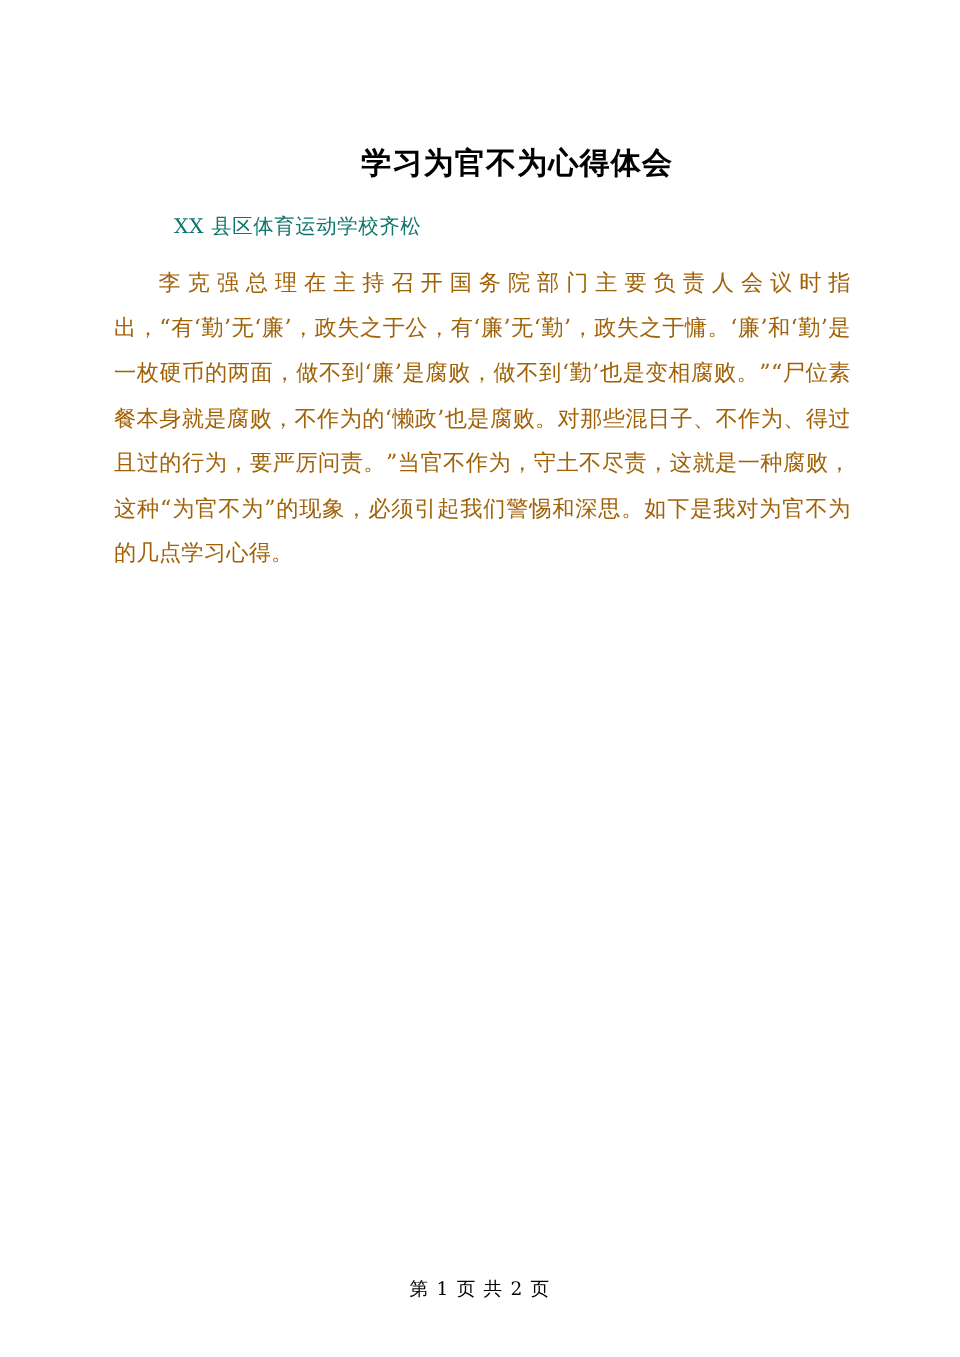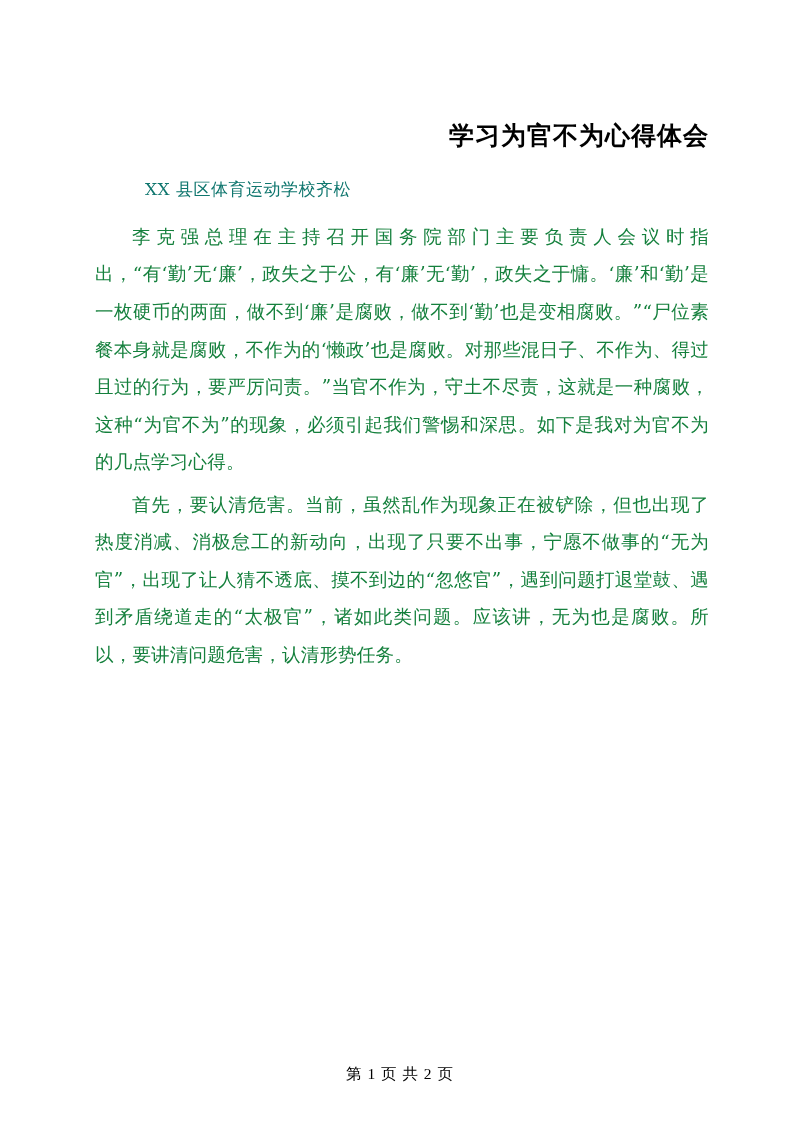--- a/index.html
+++ b/index.html
@@ -25,66 +25,64 @@
     width: 614px;
   }
   .doc-title {
     font-family: "DejaVu Sans", sans-serif;
     font-size: 25px;
     font-weight: bold;
     color: #000000;
     letter-spacing: 1px;
     margin: 0 0 22px 0;
     line-height: 1.4;
-    text-align: right;
+    text-align: center;
     padding-left: 58px;
   }
   .doc-author {
     font-size: 17px;
     color: #0f766e;
     margin: 0 0 14px 0;
     line-height: 1.7;
     padding-left: 50px;
     letter-spacing: 0.5px;
   }
   .doc-para {
     font-size: 18.5px;
-    color: #15803d;
+    color: #a16207;
     line-height: 2.03;
     margin: 0 0 5px 0;
     text-align: justify;
     text-justify: inter-ideograph;
     text-indent: 2em;
     letter-spacing: 0.2px;
   }
   .footer {
     position: absolute;
     left: 0;
     right: 0;
     top: 1064px;
     text-align: center;
     font-size: 15.5px;
     color: #000000;
     letter-spacing: 1px;
-    font-family: Liberation Serif, serif;
   }
 </style>
 </head>
 <body>
 
 <div class="page">
 
   <div class="doc-body">
 
     <h1 class="doc-title">学习为官不为心得体会</h1>
 
     <div class="doc-author">XX 县区体育运动学校齐松</div>
 
     <p class="doc-para">李克强总理在主持召开国务院部门主要负责人会议时指出，“有‘勤’无‘廉’，政失之于公，有‘廉’无‘勤’，政失之于慵。‘廉’和‘勤’是一枚硬币的两面，做不到‘廉’是腐败，做不到‘勤’也是变相腐败。”“尸位素餐本身就是腐败，不作为的‘懒政’也是腐败。对那些混日子、不作为、得过且过的行为，要严厉问责。”当官不作为，守土不尽责，这就是一种腐败，这种“为官不为”的现象，必须引起我们警惕和深思。如下是我对为官不为的几点学习心得。</p>
 
-    <p class="doc-para">首先，要认清危害。当前，虽然乱作为现象正在被铲除，但也出现了热度消减、消极怠工的新动向，出现了只要不出事，宁愿不做事的“无为官”，出现了让人猜不透底、摸不到边的“忽悠官”，遇到问题打退堂鼓、遇到矛盾绕道走的“太极官”，诸如此类问题。应该讲，无为也是腐败。所以，要讲清问题危害，认清形势任务。</p>
 
 
   </div>
 
   <div class="footer">第 1 页  共 2 页</div>
 
 </div>
 
 </body></html>

